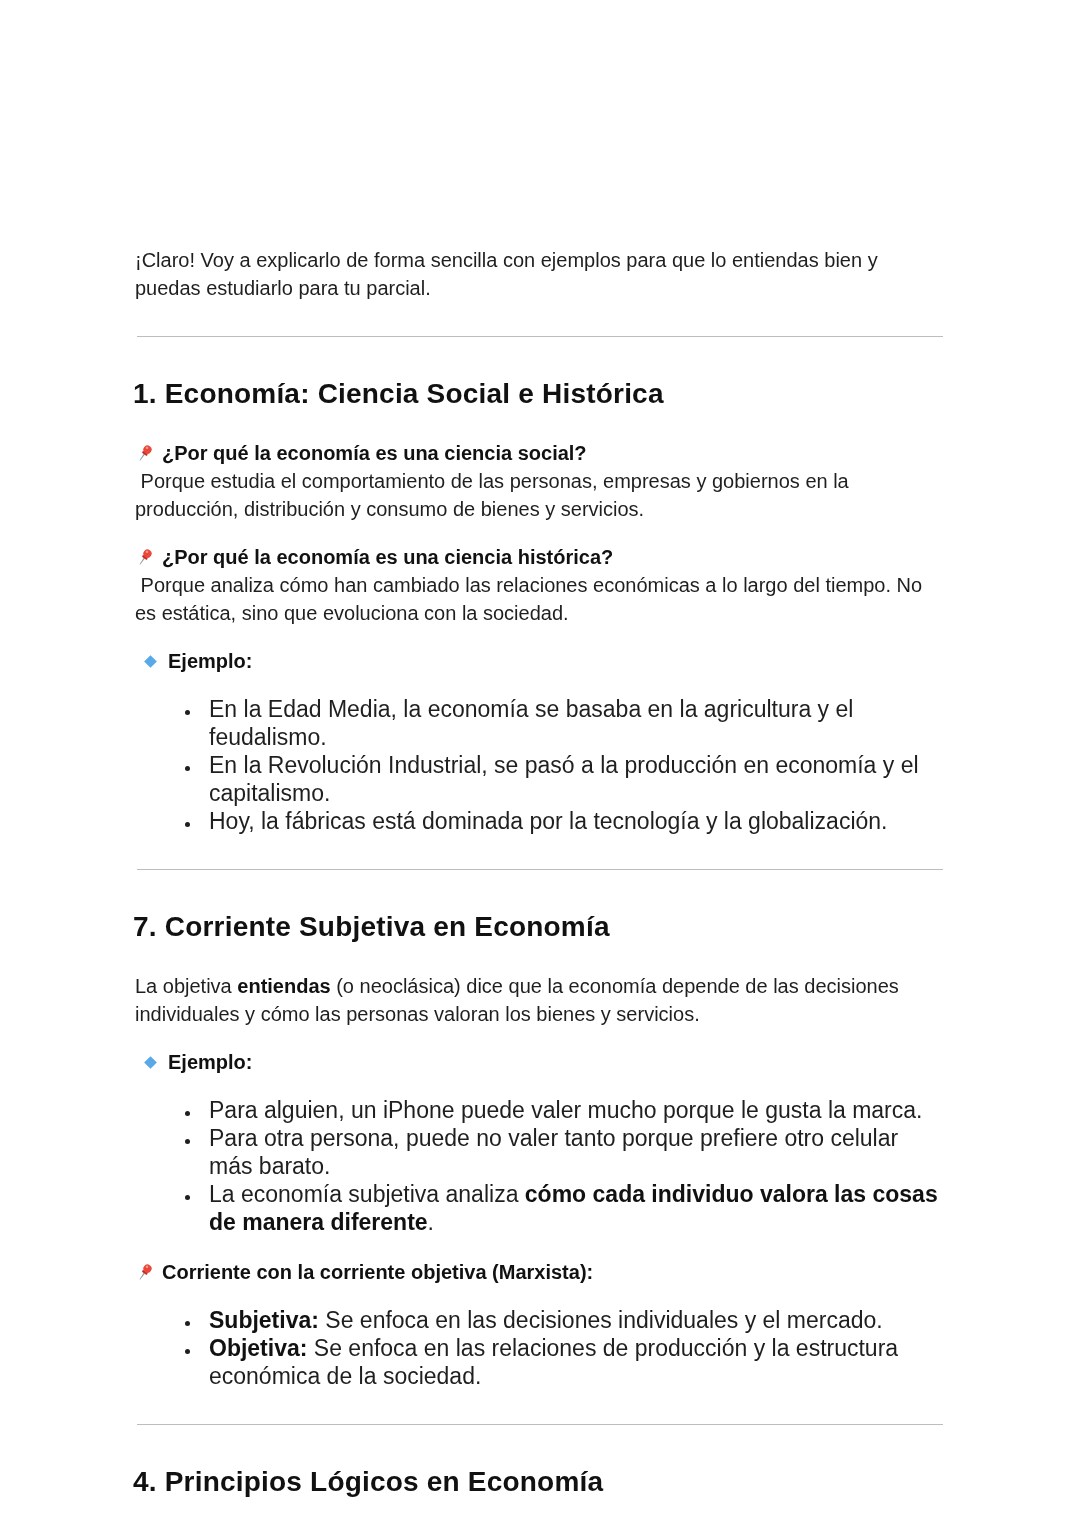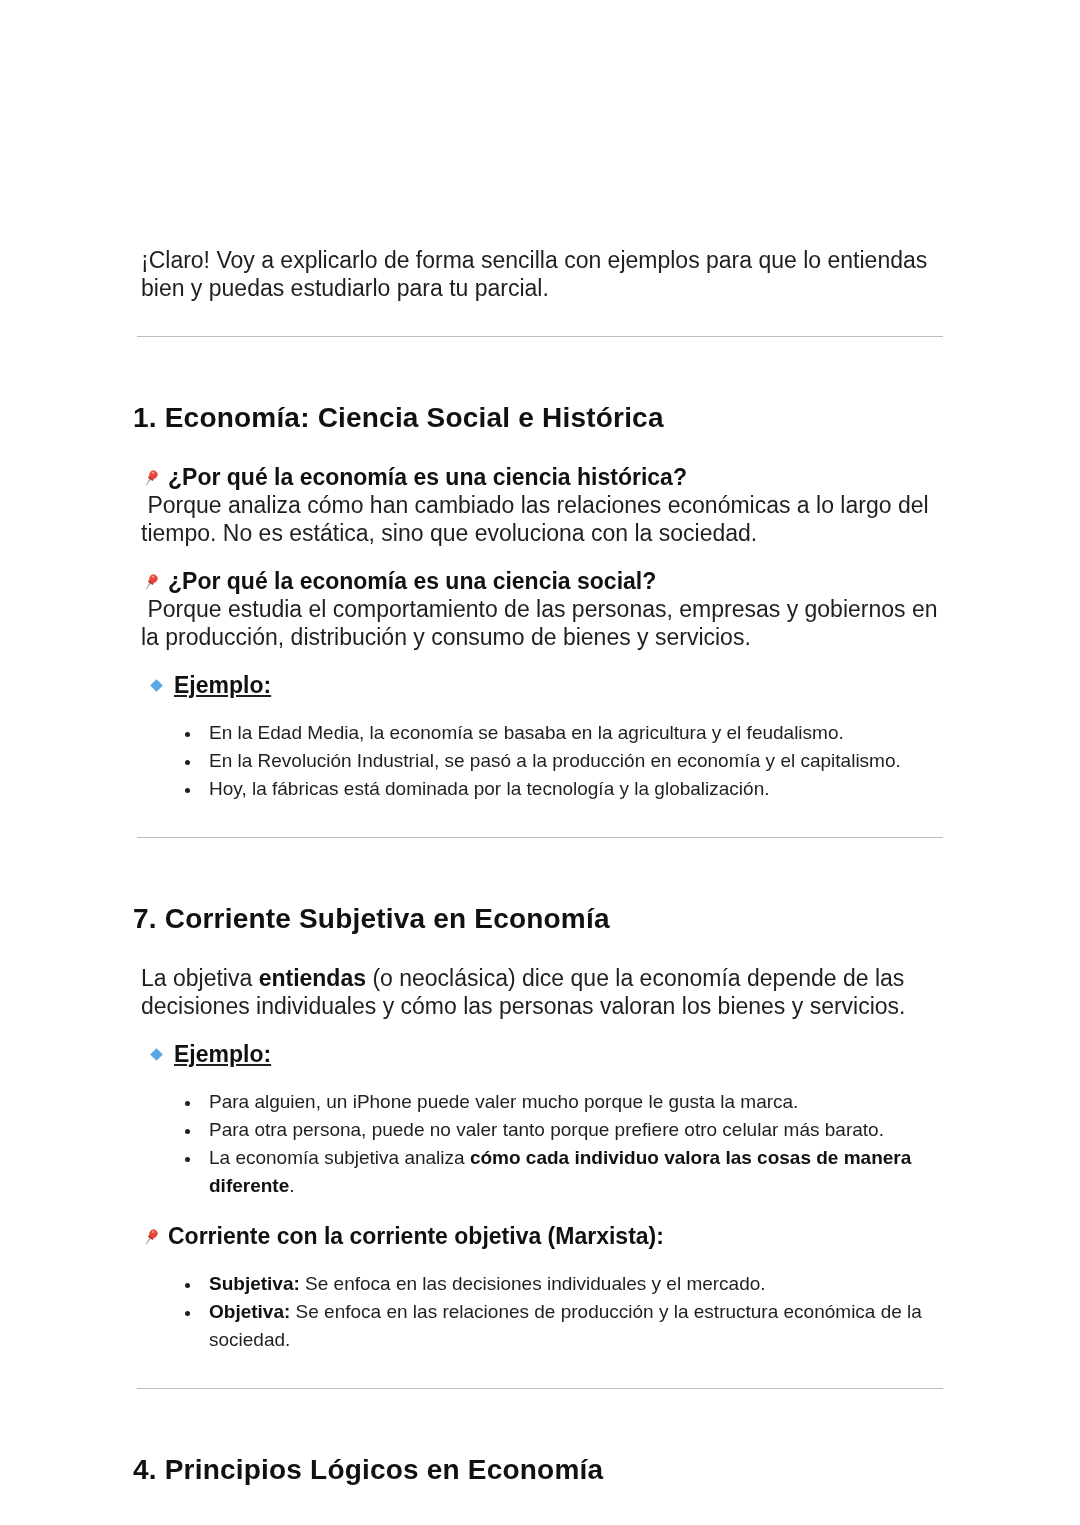--- a/index.html
+++ b/index.html
@@ -11,60 +11,60 @@
     font-family: "Liberation Sans", "DejaVu Sans", sans-serif;
     color: #1f1f1f;
     -webkit-font-smoothing: antialiased;
   }
   .page {
     width: 814px;
     margin: 0 auto;
     padding-top: 226px;
   }
   .para {
-    font-size: 23px;
+    font-size: 20px;
     line-height: 28px;
-    margin: 20px 8px;
+    margin: 20px 2px;
   }
   .rule {
     border: none;
     border-top: 1px solid #bdbdbd;
     margin: 34px 4px;
   }
   .heading {
     font-size: 28px;
     line-height: 34px;
     font-weight: 700;
     color: #111111;
-    margin: 64px 0 28px;
+    margin: 40px 0 28px;
     letter-spacing: 0.2px;
   }
   strong { font-weight: 700; color: #111111; }
   .qa .answer { white-space: pre-wrap; }
   .pin-svg {
     width: 20px;
     height: 20px;
     vertical-align: -4px;
     margin-right: 7px;
     display: inline-block;
   }
-  .label-indent { padding-left: 8px; text-decoration: underline; }
+  .label-indent { padding-left: 8px; }
   .diamond {
     display: inline-block;
     width: 9px;
     height: 9px;
     background: #59a8e8;
     transform: rotate(45deg);
     margin: 0 13px 2px 3px;
     vertical-align: middle;
   }
   .list {
     margin: 18px 0 22px;
     padding-left: 68px;
-    font-size: 19px;
+    font-size: 23px;
     line-height: 28px;
     list-style: disc;
   }
   .list li {
     padding-left: 8px;
     margin: 0;
   }
   .list li::marker { color: #1f1f1f; font-size: 16px; }
   .svg-defs { position: absolute; width: 0; height: 0; overflow: hidden; }
 </style>
@@ -90,32 +90,32 @@
 
   <hr class="rule">
 
   <section>
     <h1 class="heading">1. Economía: Ciencia Social e Histórica</h1>
 
     <div class="para qa">
       <div class="question-line">
         <svg class="pin-svg" viewBox="0 0 24 24">
             <use href="#pinShape"></use>
-          </svg><strong>¿Por qué la economía es una ciencia histórica?</strong>
+          </svg><strong>¿Por qué la economía es una ciencia social?</strong>
       </div>
-      <div class="answer"> Porque analiza cómo han cambiado las relaciones económicas a lo largo del tiempo. No es estática, sino que evoluciona con la sociedad.</div>
+      <div class="answer"> Porque estudia el comportamiento de las personas, empresas y gobiernos en la producción, distribución y consumo de bienes y servicios.</div>
     </div>
 
     <div class="para qa">
       <div class="question-line">
         <svg class="pin-svg" viewBox="0 0 24 24">
             <use href="#pinShape"></use>
-          </svg><strong>¿Por qué la economía es una ciencia social?</strong>
+          </svg><strong>¿Por qué la economía es una ciencia histórica?</strong>
       </div>
-      <div class="answer"> Porque estudia el comportamiento de las personas, empresas y gobiernos en la producción, distribución y consumo de bienes y servicios.</div>
+      <div class="answer"> Porque analiza cómo han cambiado las relaciones económicas a lo largo del tiempo. No es estática, sino que evoluciona con la sociedad.</div>
     </div>
 
     <p class="para label-indent">
       <span class="diamond"></span><strong>Ejemplo:</strong>
     </p>
 
     <ul class="list">
       <li>En la Edad Media, la economía se basaba en la agricultura y el feudalismo.</li>
       <li>En la Revolución Industrial, se pasó a la producción en economía y el capitalismo.</li>
       <li>Hoy, la fábricas está dominada por la tecnología y la globalización.</li>

